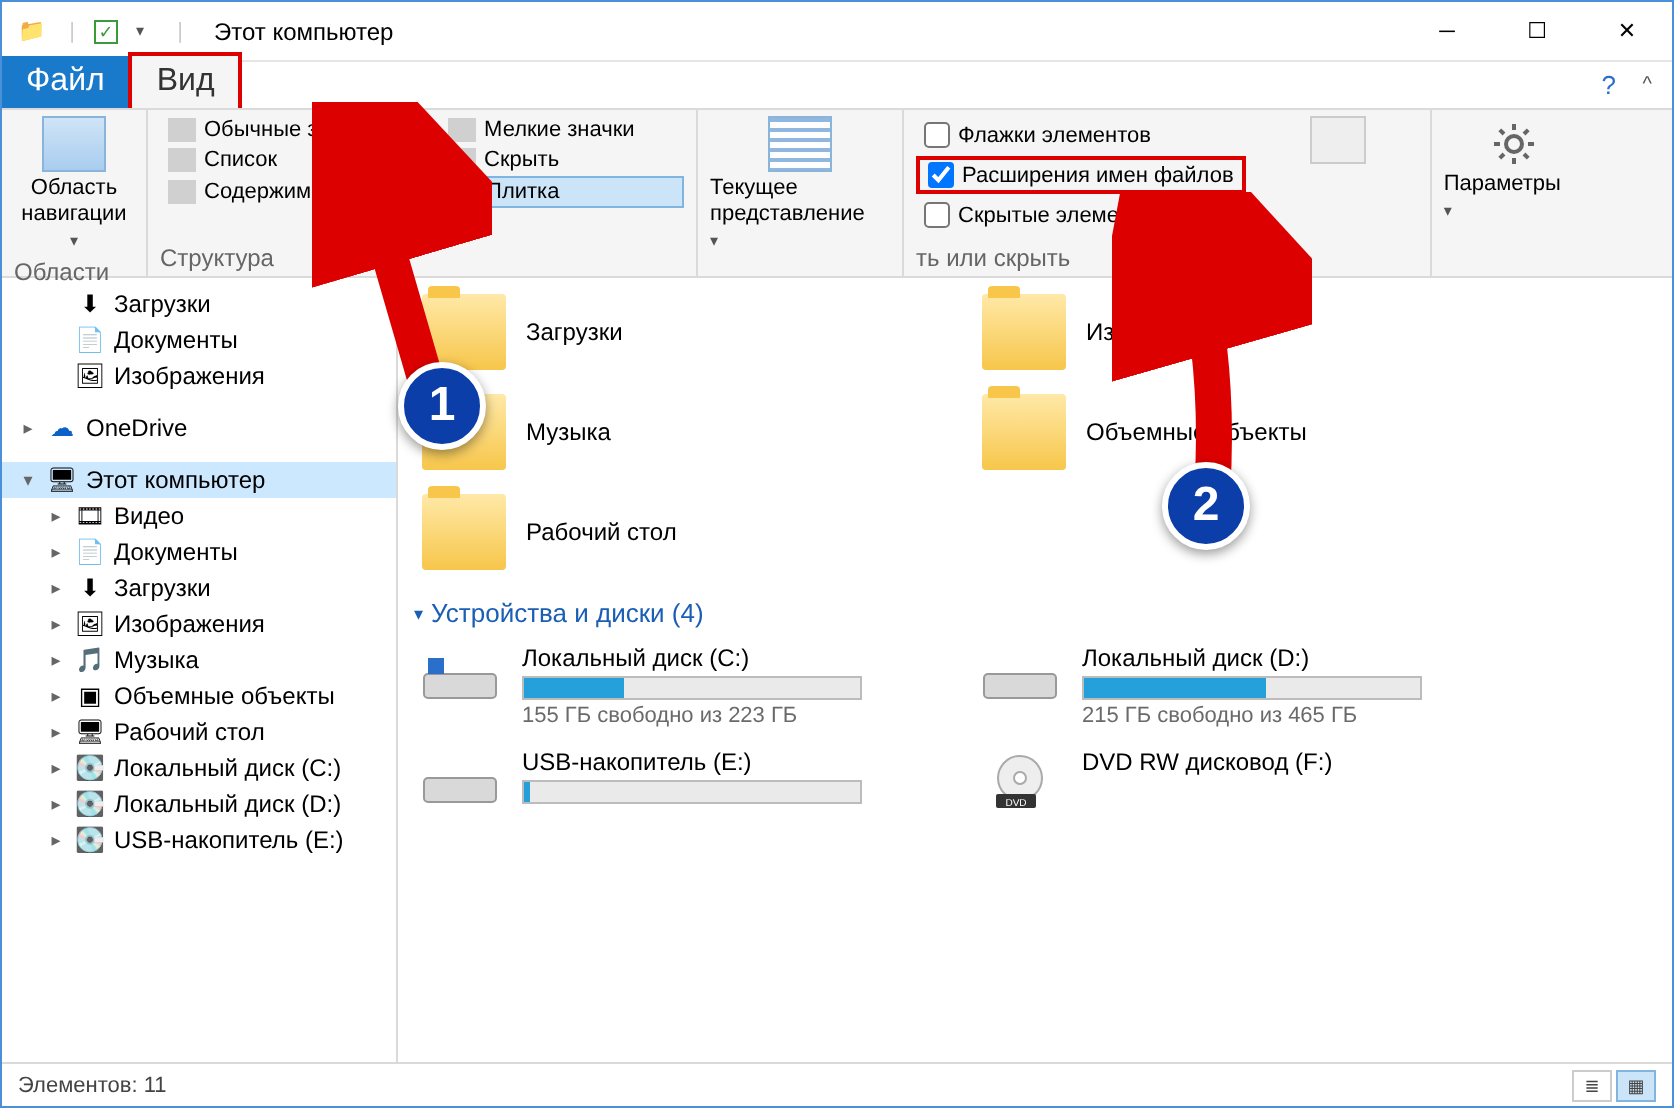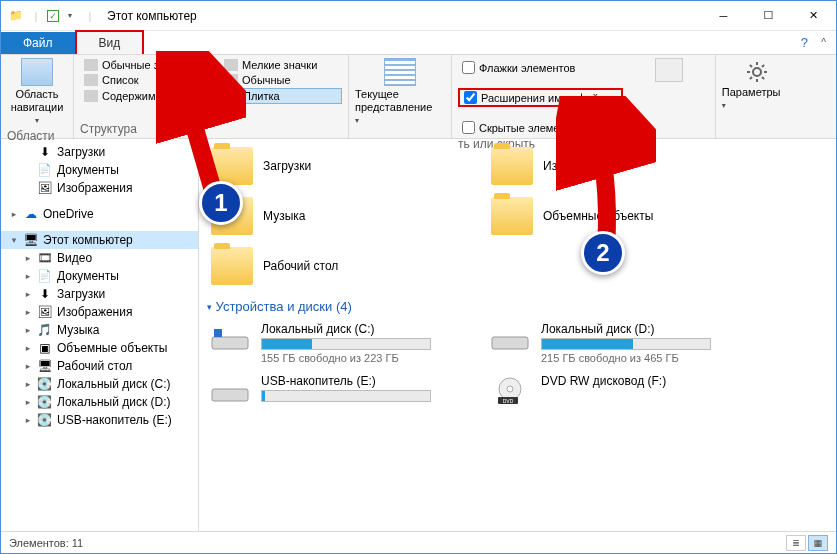--- a/index.html
+++ b/index.html
@@ -5,42 +5,42 @@
 * { box-sizing: border-box; margin: 0; padding: 0; font-family: "Segoe UI", Tahoma, sans-serif; }
 body { width: 837px; height: 554px; background: #fff; font-size: 12px; color: #000; overflow: hidden; position: relative; border: 1px solid #4a90d9; }
 .titlebar { height: 30px; display: flex; align-items: center; padding: 0 0 0 6px; border-bottom: 1px solid #e5e5e5; }
 .titlebar .qat { display: flex; align-items: center; gap: 2px; }
 .titlebar .qat span { width: 18px; height: 18px; display: inline-flex; align-items: center; justify-content: center; font-size: 11px; color: #555; }
 .titlebar .title { margin-left: 8px; font-size: 12px; }
 .titlebar .wincontrols { margin-left: auto; display: flex; }
 .titlebar .wincontrols div { width: 45px; height: 29px; display: flex; align-items: center; justify-content: center; font-size: 11px; color: #000; }
 
 .tabs { height: 24px; display: flex; align-items: flex-end; padding-left: 0; border-bottom: 1px solid #dadada; background: #fff; position: relative; }
-.tab { padding: 4px 22px; font-size: 12px; cursor: pointer; color: #333; }
+.tab { padding: 4px 12px; font-size: 16px; cursor: pointer; color: #333; }
 .tab.file { background: #1979ca; color: #fff; }
 .tab.active { border: 2px solid #d00; border-bottom: none; background: #f5f5f5; }
 .help-icon { position:absolute; right:28px; top:4px; color:#2a6fc9; font-size:13px; }
 .chev-icon { position:absolute; right:10px; top:6px; color:#555; font-size:10px; }
 
 .ribbon { height: 84px; background: #f5f5f5; border-bottom: 1px solid #dadada; display: flex; position: relative; }
 .rgroup { border-right: 1px solid #dadada; padding: 3px 6px 0 6px; display: flex; flex-direction: column; }
 .rgroup .glabel { font-size: 12px; color: #666; text-align: left; margin-top: auto; padding: 2px 0; }
 
 .navpane-btn { width: 60px; text-align: center; font-size: 11px; line-height: 13px; }
 .navpane-btn .icn { width: 32px; height: 28px; margin: 0 auto 2px; background: linear-gradient(#cfe4f7,#a9cdef); border: 1px solid #8bb4db; }
 
 .layout-opts { display: grid; grid-template-columns: repeat(2, auto); gap: 1px 8px; font-size: 11px; }
 .layout-opts .opt { display: flex; align-items: center; gap: 4px; padding: 1px 4px; cursor: pointer; white-space: nowrap; }
 .layout-opts .opt .ico { width: 14px; height: 12px; background: #d0d0d0; display: inline-block; }
 .layout-opts .opt.sel { background: #cce4f7; border: 1px solid #7fb5e0; }
 
 .curview-btn { width: 90px; text-align: left; font-size: 11px; line-height: 13px; }
 .curview-btn .icn { width: 32px; height: 28px; margin: 0 auto 2px; background: repeating-linear-gradient(#8fb7df 0 2px, #fff 2px 5px); border: 1px solid #8bb4db; }
 
-.checks { display: flex; flex-direction: column; gap: 13px; font-size: 11px; padding-top:2px; }
+.checks { display: flex; flex-direction: column; gap: 3px; font-size: 11px; padding-top:2px; }
 .checks label { display: flex; align-items: center; gap: 4px; cursor: pointer; padding: 1px 4px; white-space: nowrap; }
 .checks label.hl { border: 2px solid #d00; }
 .checks input { width: 13px; height: 13px; }
 
 .hidebtn { width: 80px; text-align: center; font-size: 11px; color: #999; line-height: 12px; }
 .hidebtn .icn { width: 28px; height: 24px; margin: 0 auto 2px; background: #eee; border: 1px solid #ccc; }
 
 .params-btn { width: 70px; text-align: left; font-size: 11px; line-height: 13px; }
 .params-btn .icn { width: 28px; height: 24px; margin: 2px auto 2px; display:flex; align-items:center; justify-content:center; }
 
@@ -126,21 +126,21 @@
       <div class="opt">
           <span class="ico"></span>
           <span>Мелкие значки</span>
         </div>
       <div class="opt">
           <span class="ico"></span>
           <span>Список</span>
         </div>
       <div class="opt">
           <span class="ico"></span>
-          <span>Обычные</span>
+          <span>Скрыть</span>
         </div>
       <div class="opt">
           <span class="ico"></span>
           <span>Содержимое</span>
         </div>
       <div class="opt sel">
           <span class="ico"></span>
           <span>Плитка</span>
         </div>
     </div>

